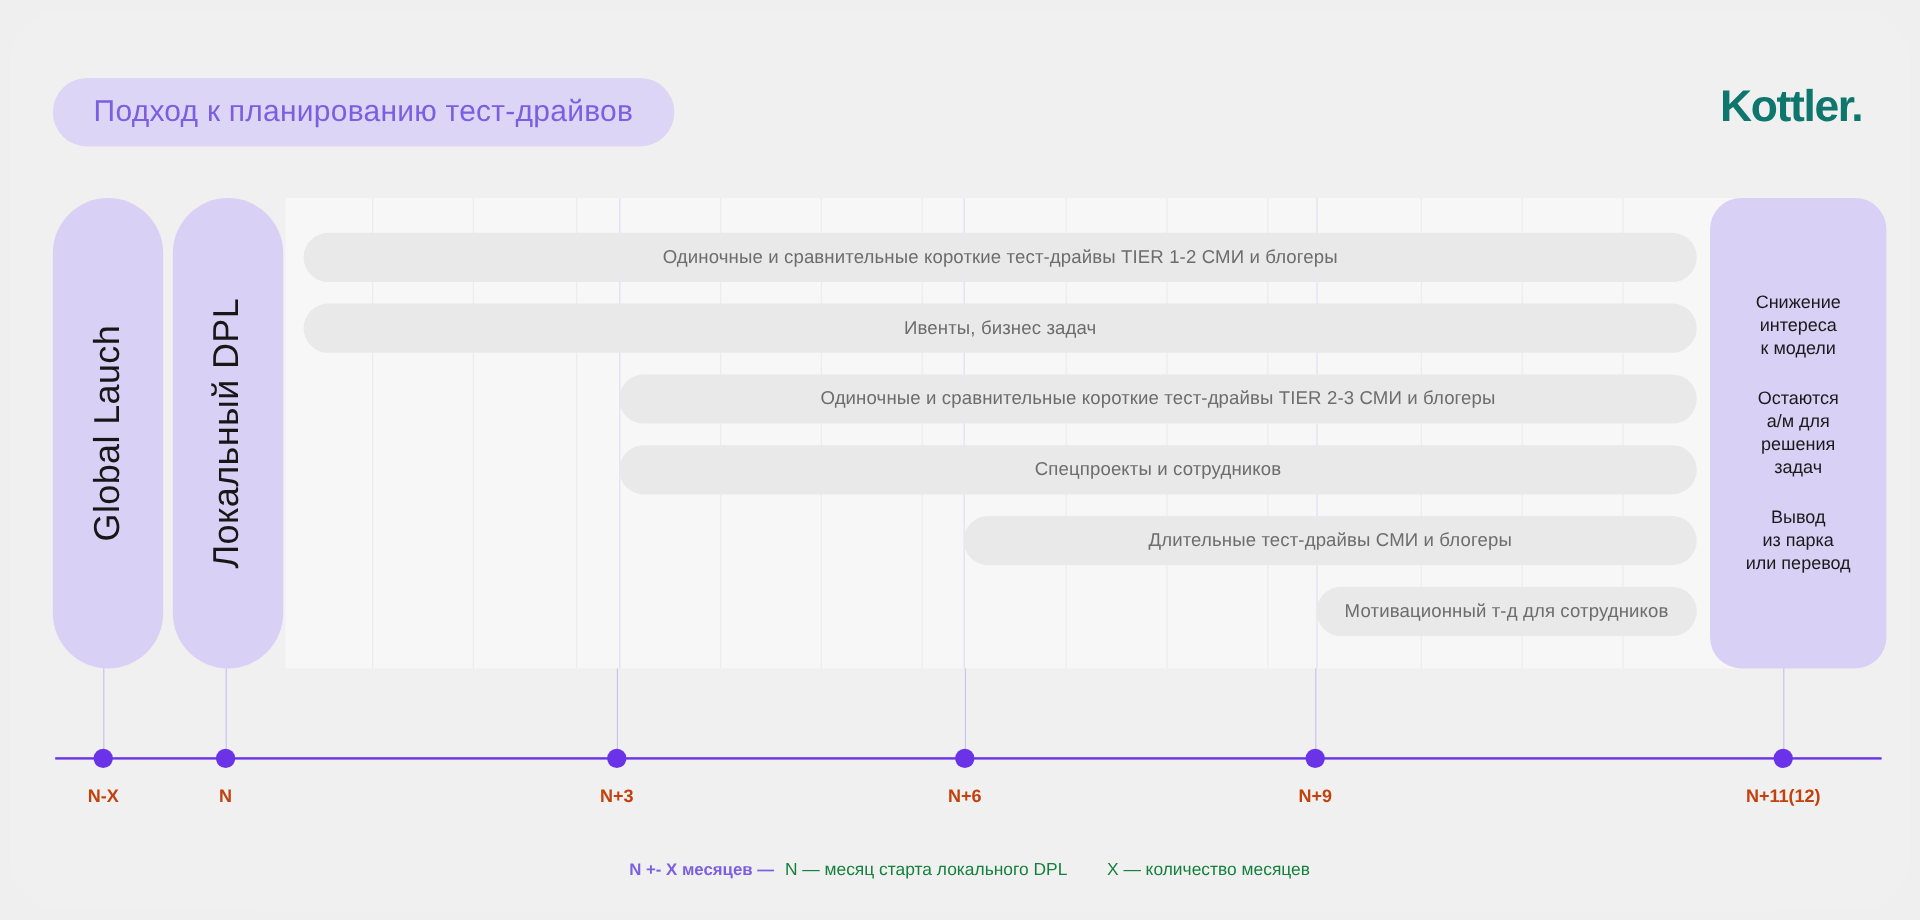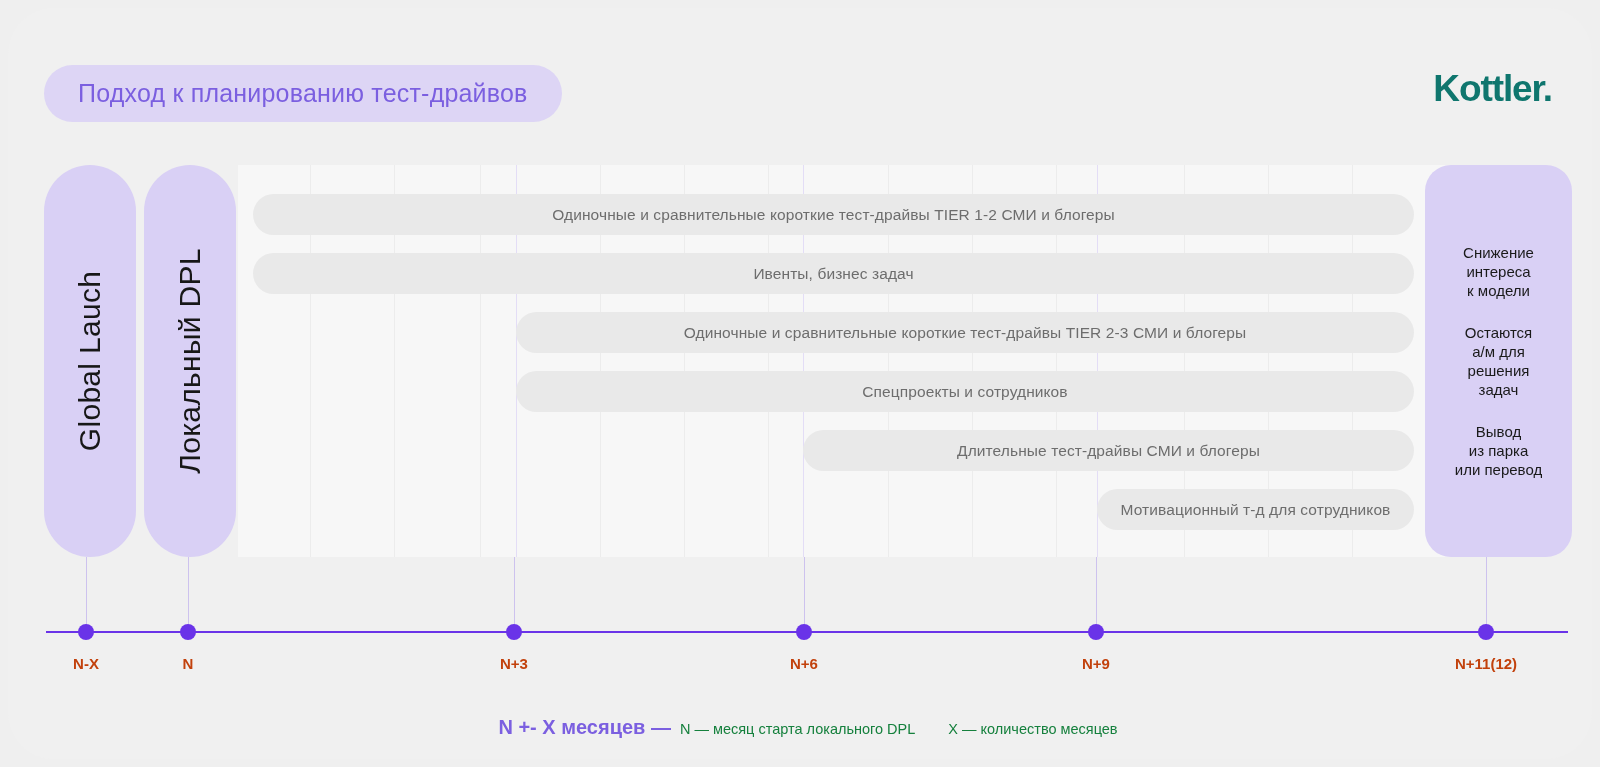--- a/index.html
+++ b/index.html
@@ -211,21 +211,21 @@
     position: absolute;
     left: 0;
     top: 708px;
     width: 1600px;
     display: flex;
     justify-content: center;
     align-items: baseline;
     gap: 9px;
   }
   .fn-key {
-    font-size: 20px;
+    font-size: 14px;
     font-weight: 700;
     color: #7b5fe0;
     white-space: nowrap;
   }
   .fn-def {
     font-size: 14.5px;
     color: #15803d;
     white-space: nowrap;
   }
   .fn-def + .fn-def { margin-left: 24px; }

